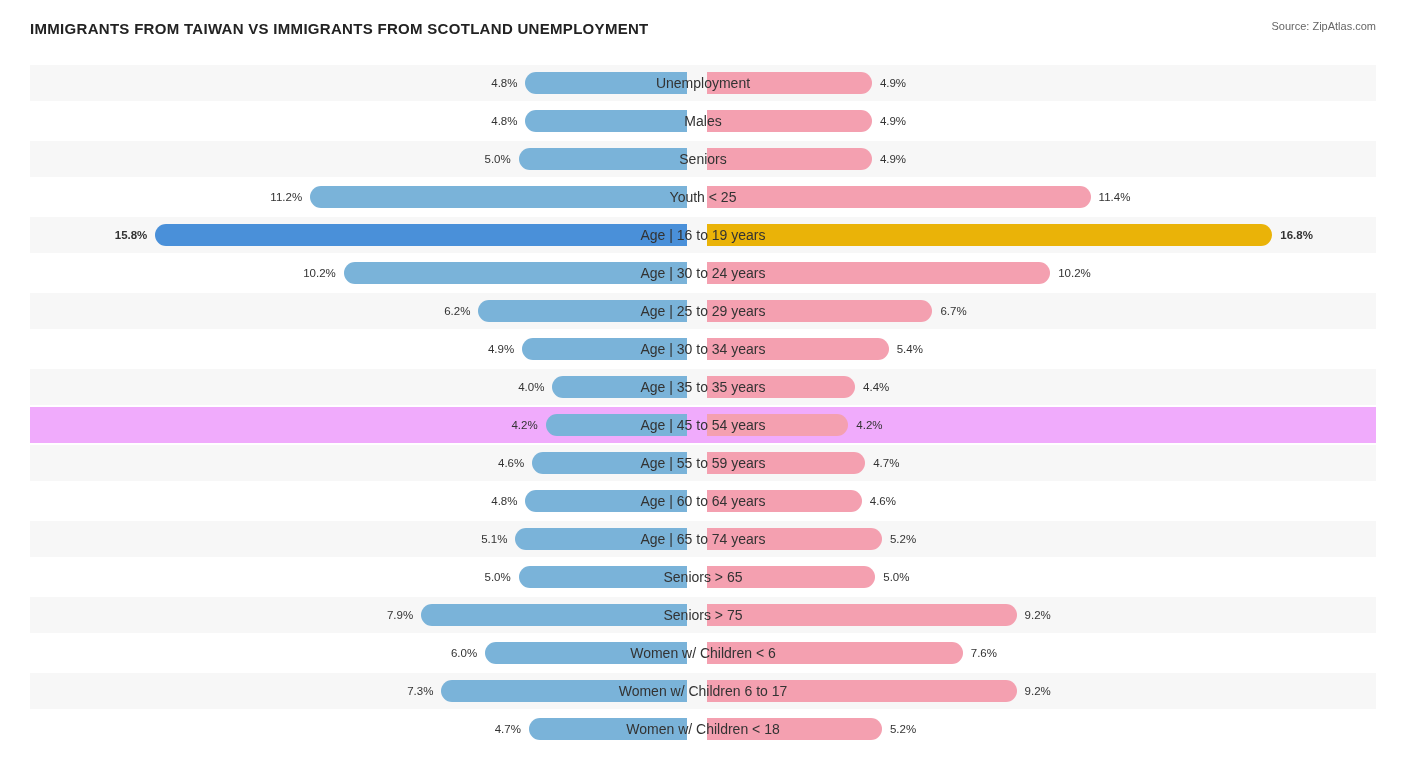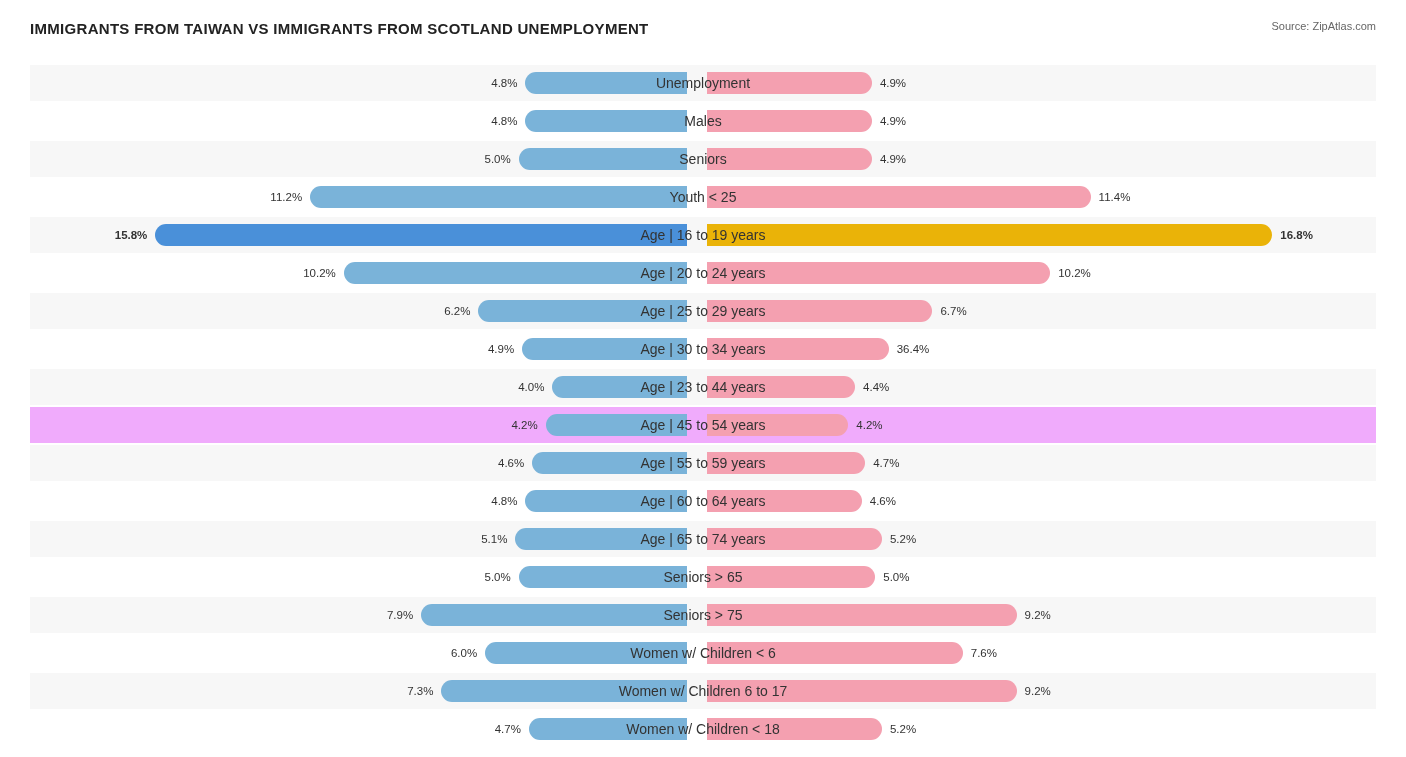--- a/index.html
+++ b/index.html
@@ -216,21 +216,21 @@
             <span class="bar-label-right" style="font-weight: bold;">16.8%</span>
           </div>
         </div>
       </div>
       <div class="row" style="background: rgb(255, 255, 255);">
         <div class="left-section">
           <div class="bar-left" style="width: 51%;">
             <span class="bar-label-left">10.2%</span>
           </div>
         </div>
-        <div class="row-label">Age | 20 to 24 years</div>
+        <div class="row-label">Age | 30 to 24 years</div>
         <div class="right-section">
           <div class="bar-right" style="width: 51%;">
             <span class="bar-label-right">10.2%</span>
           </div>
         </div>
       </div>
       <div class="row" style="background: rgb(247, 247, 247);">
         <div class="left-section">
           <div class="bar-left" style="width: 31%;">
             <span class="bar-label-left">6.2%</span>
@@ -245,31 +245,31 @@
       </div>
       <div class="row" style="background: rgb(255, 255, 255);">
         <div class="left-section">
           <div class="bar-left" style="width: 24.5%;">
             <span class="bar-label-left">4.9%</span>
           </div>
         </div>
         <div class="row-label">Age | 30 to 34 years</div>
         <div class="right-section">
           <div class="bar-right" style="width: 27%;">
-            <span class="bar-label-right">36.4%</span>
+            <span class="bar-label-right">5.4%</span>
           </div>
         </div>
       </div>
       <div class="row" style="background: rgb(247, 247, 247);">
         <div class="left-section">
           <div class="bar-left" style="width: 20%;">
             <span class="bar-label-left">4.0%</span>
           </div>
         </div>
-        <div class="row-label">Age | 23 to 44 years</div>
+        <div class="row-label">Age | 35 to 35 years</div>
         <div class="right-section">
           <div class="bar-right" style="width: 22%;">
             <span class="bar-label-right">4.4%</span>
           </div>
         </div>
       </div>
       <div class="row" style="background: #f0abfc;">
         <div class="left-section">
           <div class="bar-left" style="width: 21%;">
             <span class="bar-label-left">4.2%</span>

